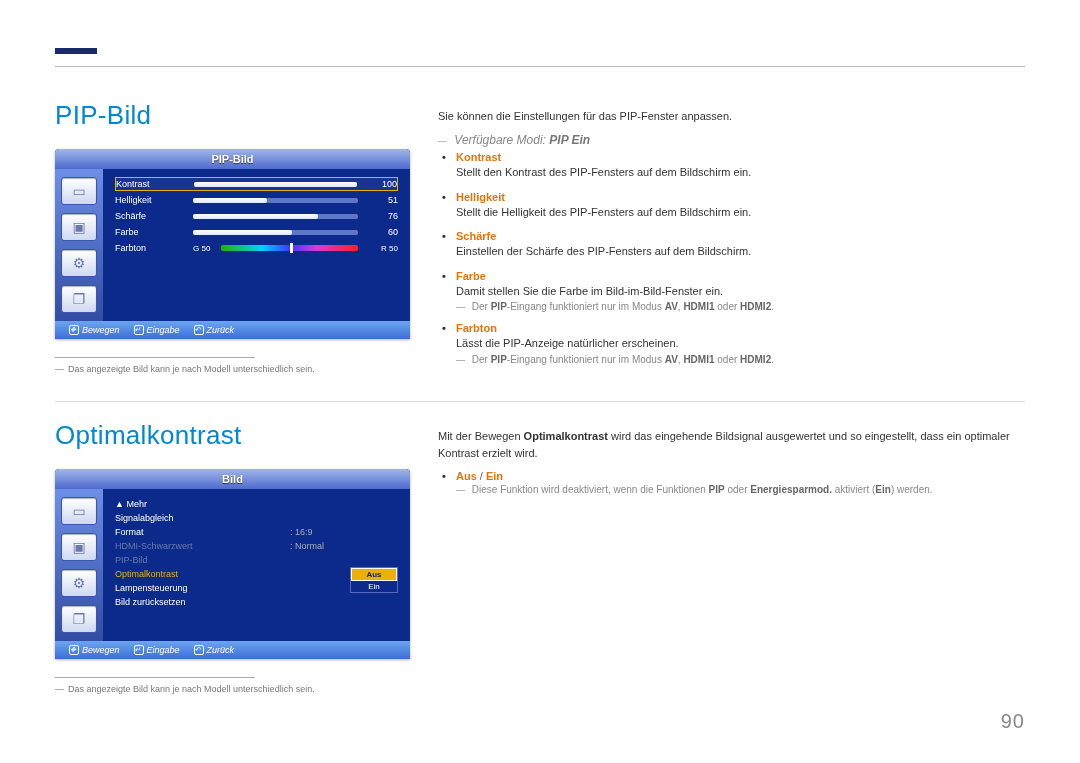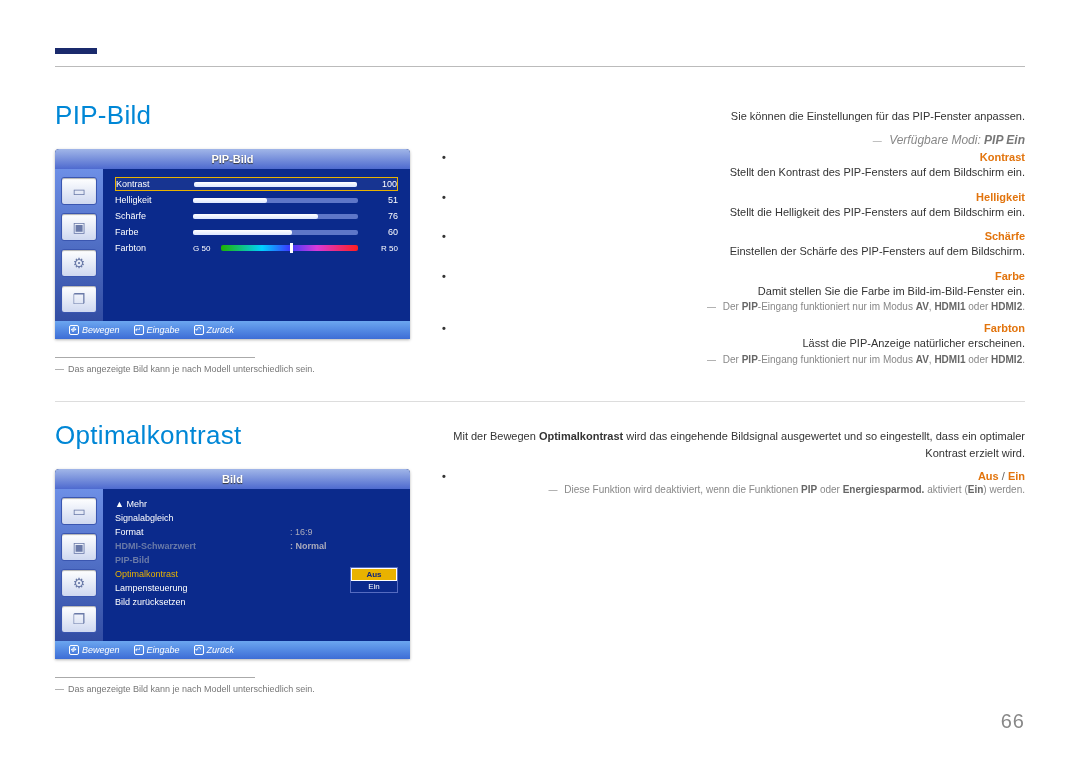--- a/index.html
+++ b/index.html
@@ -28,21 +28,21 @@
     right: 55px;
     height: 1px;
     background: #bbb;
   }
   .row {
     display: flex;
     gap: 28px;
     margin-top: 40px;
   }
   .left-col { width: 355px; flex-shrink: 0; }
-  .right-col { flex: 1; padding-top: 8px; text-align: right; }
+  .right-col { flex: 1; padding-top: 8px; }
   h1.section {
     font-size: 26px;
     font-weight: 300;
     color: #0087d6;
     margin-bottom: 18px;
     letter-spacing: 0.3px;
   }
   
   .osd {
     width: 355px;
@@ -142,21 +142,21 @@
   .item-head .slash { color:#666; font-weight:normal; }
   .item-desc { font-size: 11px; color:#333; margin-left:14px; margin-top:1px; line-height:1.5; }
   .subnote { font-size:10px; color:#888; margin-left:14px; margin-top:2px; }
   .subnote::before { content:"―"; margin-right:4px; font-size:9px;}
   .subnote .b { font-weight:bold; color:#666; }
   .pagenum { position:absolute; bottom:30px; right:55px; font-size:20px; color:#888; font-weight:300; letter-spacing:1px; }
   
   .menu-row { display:flex; font-size:9px; height:14px; align-items:center; }
   .menu-row .ml { width:130px; }
   .menu-row .mv { color:#aab;margin-left:45px; }
-  .menu-row.dim { color:#6a7aa8;font-weight:bold; }
+  .menu-row.dim { color:#6a7aa8; }
   .menu-row.highlight { color:#e9b200; }
   .dropdown-box {
     width: 48px; height: 26px;
     border:1px solid #556bc0;
     display:flex;flex-direction:column;
   }
   .dd-opt { flex:1;font-size:8px;color:#fff;display:flex;align-items:center;justify-content:center; }
   .dd-opt.sel { background:#e9b200;color:#10257a;font-weight:bold;border:1px solid #fff; }
   hr.divider { border:0;height:1px;background:#ddd; margin: 26px 0 8px 0; }
 </style>
@@ -357,13 +357,13 @@
           <span style="color:#e2740d">Aus</span><span class="slash"> / </span><span style="color:#e2740d">Ein</span>
         </div>
         <div class="subnote">
           <span>Diese Funktion wird deaktiviert, wenn die Funktionen </span><span class="b">PIP</span><span> oder </span><span class="b">Energiesparmod.</span><span> aktiviert (</span><span class="b">Ein</span><span>) werden.</span>
         </div>
       </li>
     </ul>
   </div>
 </div>
 
-<div class="pagenum">66</div>
+<div class="pagenum">90</div>
 
 </body></html>

